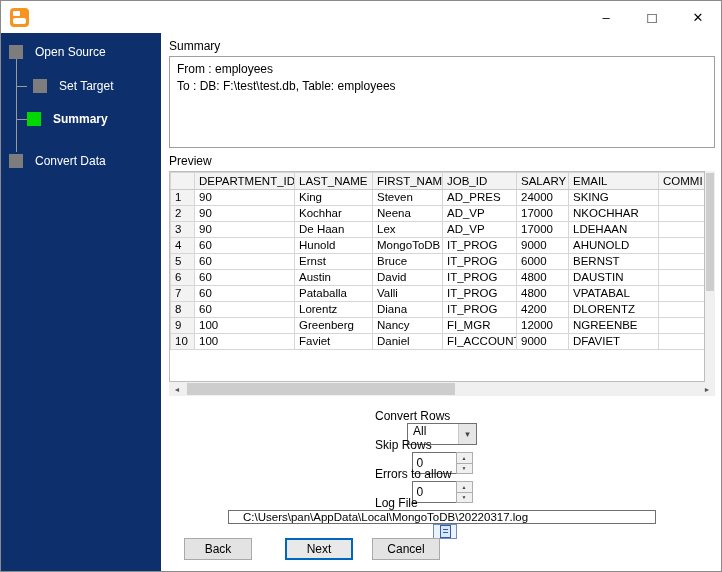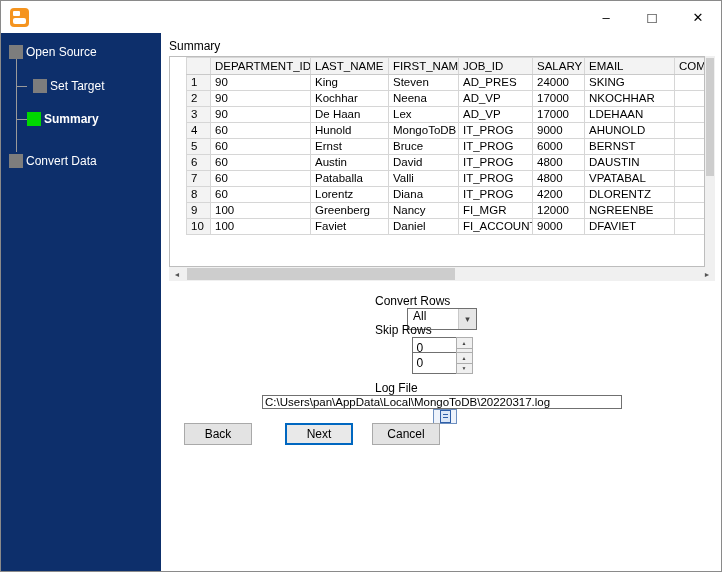--- a/index.html
+++ b/index.html
@@ -45,21 +45,21 @@
   .win-btn.max { font-size: 15px; }
   
   .app-body { flex: 1; display: flex; }
   .sidebar {
     flex: 0 0 160px; width: 160px;
     background: #0d2f6b;
     position: relative;
   }
   .connector { position: absolute; left: 15px; top: 26px; width: 1px; height: 93px; background: #9a9a9a; }
   .stub { position: absolute; left: 15px; width: 11px; height: 1px; background: #9a9a9a; }
-  .step { position: absolute; display: flex; align-items: center; gap: 3px; }
+  .step { position: absolute; display: flex; align-items: center; gap: 12px; }
   .step-1 { top: 12px; left: 8px; }
   .step-2 { top: 46px; left: 32px; }
   .step-3 { top: 79px; left: 26px; }
   .step-4 { top: 121px; left: 8px; }
   .square { width: 14px; height: 14px; background: #7d7d7d; flex: 0 0 14px; }
   .square.current { background: #00d800; }
   .step-label { color: #ffffff; font-size: 12px; white-space: nowrap; }
   .step.current .step-label { font-weight: bold; }
   
   .main { flex: 1; padding: 6px 6px 0 8px; background: #fff; position: relative; }
@@ -75,21 +75,20 @@
   }
   .preview-label { margin-top: 2px; }
   
   .grid-outer { width: 546px; }
   .grid-main { display: flex; }
   .grid-wrap {
     width: 536px; height: 211px;
     overflow: hidden;
     border: 1px solid #bdbdbd;
     background: #fff;
-    padding-left: 16px;
   }
   table { border-collapse: collapse; table-layout: fixed; width: 568px; }
   th, td {
     border: 1px solid #d6d6d6;
     padding: 0 4px;
     height: 16px; line-height: 15px;
     font-size: 11.5px; font-weight: normal;
     text-align: left; white-space: nowrap; overflow: hidden;
     color: #000;
   }
@@ -135,22 +134,22 @@
     font-size: 12px; padding: 0 4px;
     font-family: "Liberation Sans", sans-serif; outline: none;
   }
   .spinner { width: 17px; height: 22px; border: 1px solid #adadad; display: flex; flex-direction: column; }
   .spin-btn {
     flex: 1; background: #f0f0f0; display: flex; align-items: center; justify-content: center;
     font-size: 5px; color: #444;
   }
   .spin-btn:first-child { border-bottom: 1px solid #adadad; }
   .log-input {
-    width: 360px; height: 22px; border: 1px solid #707070;
-    font-size: 11.5px; padding: 0 2px;
+    width: 428px; height: 22px; border: 1px solid #707070;
+    font-size: 11.5px; padding: 0 14px;
     font-family: "Liberation Sans", sans-serif; outline: none;
   }
   .log-btn {
     width: 24px; height: 22px; margin-left: 6px;
     background: #eef3fb; border: 1px solid #6d8fc0;
     display: flex; align-items: center; justify-content: center;
   }
   .log-icon { width: 11px; height: 13px; border: 1px solid #2f5fa8; background: #dbe7f8; position: relative; }
   .log-icon::after {
     content: ""; position: absolute; left: 2px; right: 2px; top: 3px;
@@ -202,21 +201,24 @@
       </div>
       <div class="step step-4">
         <span class="square"></span>
         <span class="step-label">Convert Data</span>
       </div>
     </div>
 
     <div class="main">
 
       <div class="section-label">Summary</div>
-
+      <div class="summary-box"><span>From : employees</span>
+<span>To : DB: F:\test\test.db, Table: employees</span></div>
+
+      <div class="section-label preview-label">Preview</div>
 
       <div class="grid-outer">
         <div class="grid-main">
           <div class="grid-wrap">
             <table>
               <thead>
                 <tr id="previewHeadRow">
                     <th></th>
                     <th>DEPARTMENT_ID</th>
                     <th>LAST_NAME</th>
@@ -357,20 +359,21 @@
           <div class="spin-group">
             <input class="spin-input" value="0" style="">
             <div class="spinner">
               <div class="spin-btn">▲</div>
               <div class="spin-btn">▼</div>
             </div>
           </div>
         </div>
 
         <div class="form-row">
+          <div class="form-label">Errors to allow</div>
           <div class="spin-group">
             <input class="spin-input" value="0" style="">
             <div class="spinner">
               <div class="spin-btn">▲</div>
               <div class="spin-btn">▼</div>
             </div>
           </div>
         </div>
 
         <div class="form-row">

